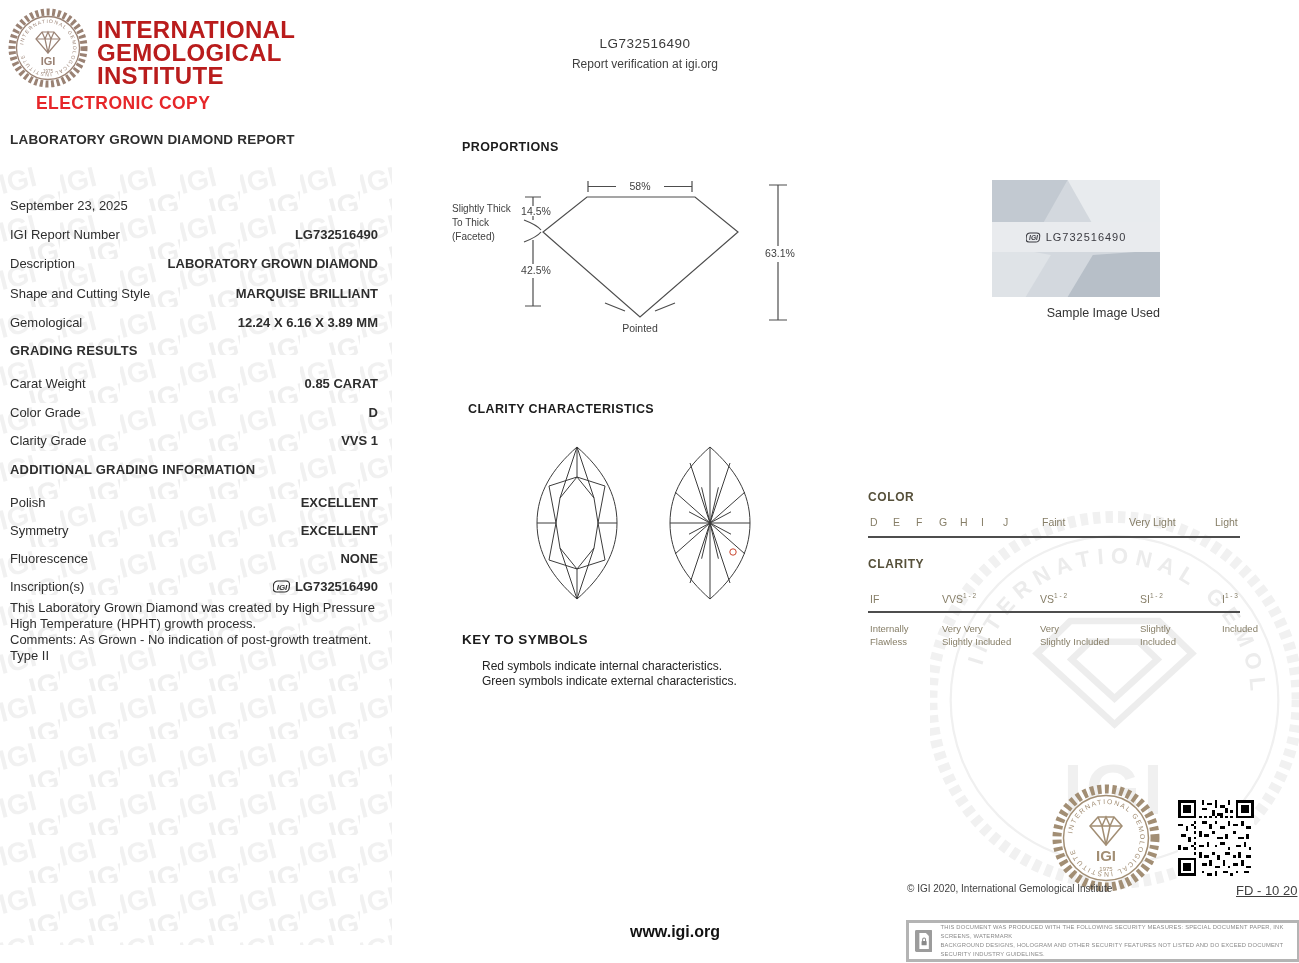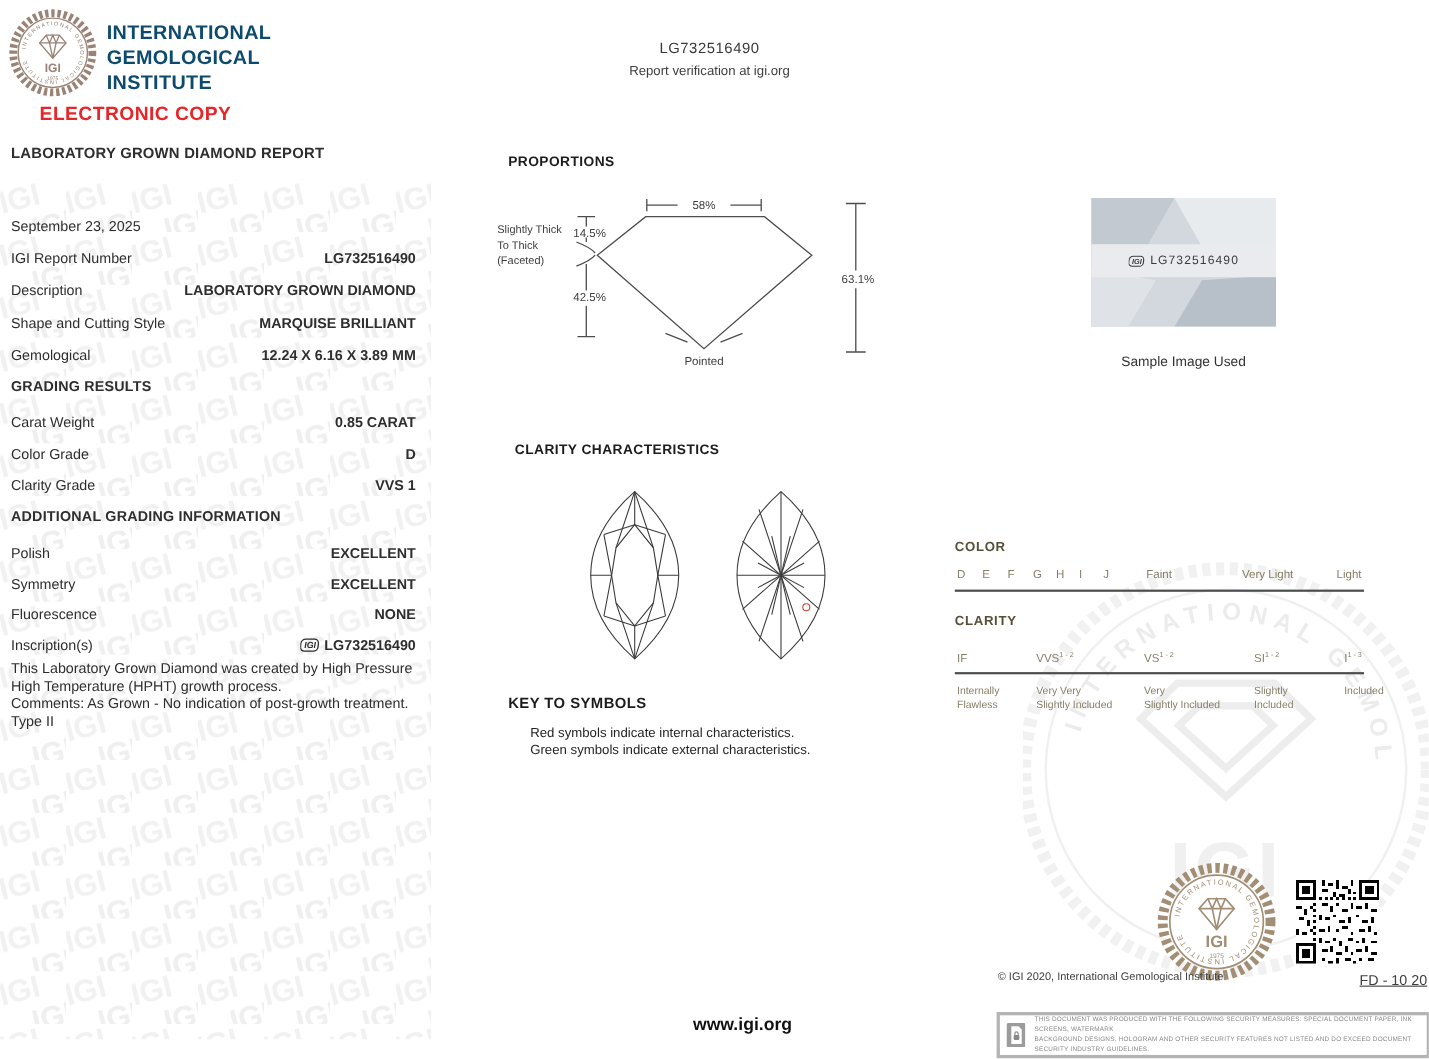--- a/index.html
+++ b/index.html
@@ -1,20 +1,20 @@
 <!DOCTYPE html>
 <html><head>
 <meta charset="utf-8">
 <style>
   html,body{margin:0;padding:0;background:#fff;}
   .page{position:relative;width:1299px;height:963px;background:#fff;overflow:hidden;
         font-family:"Liberation Sans",sans-serif;color:#2e2e2e;}
   .abs{position:absolute;}
   
-  .brand{left:97px;top:18px;font-size:18px;font-weight:bold;line-height:23px;color:#0c4a6e;letter-spacing:.3px;}
+  .brand{left:97px;top:18px;font-size:24px;font-weight:bold;line-height:23px;color:#b91c1c;letter-spacing:.3px;}
   .ecopy{left:36px;top:93px;font-size:17.5px;font-weight:bold;color:#e62629;letter-spacing:.4px;}
   .topcenter{left:440px;top:36px;width:410px;text-align:center;}
   .topnum{font-size:13.5px;color:#3a3a3a;letter-spacing:.5px;}
   .topver{font-size:12px;color:#3f3f3f;margin-top:6px;}
   
   .rtitle{left:10px;top:132px;font-size:13.5px;font-weight:bold;letter-spacing:.2px;}
   .date{left:10px;top:198px;font-size:13px;}
   .row{position:absolute;left:10px;width:368px;height:16px;}
   .lbl{position:absolute;left:0;font-size:13px;color:#2e2e2e;}
   .val{position:absolute;right:0;font-size:13px;font-weight:bold;white-space:nowrap;}
@@ -27,21 +27,21 @@
   
   .sample{left:992px;top:180px;width:168px;height:117px;background:#d3d8de;overflow:hidden;}
   .facet{position:absolute;inset:0;}
   .f1{background:#c2c9d1;clip-path:polygon(0 0,45% 0,30% 38%,0 55%);}
   .f2{background:#e8ebee;clip-path:polygon(45% 0,100% 0,100% 40%,60% 38%);}
   .f3{background:#dfe3e7;clip-path:polygon(0 55%,35% 64%,20% 100%,0 100%);}
   .f4{background:#b7bfc8;clip-path:polygon(60% 64%,100% 60%,100% 100%,45% 100%);}
   .band{position:absolute;left:0;top:42px;width:100%;height:30px;background:#e9ebee;
         display:flex;align-items:center;justify-content:center;gap:5px;}
   .band span{font-size:11px;color:#3a3a40;letter-spacing:1px;}
-  .caption{left:992px;top:306px;width:168px;text-align:center;font-size:12.5px;color:#333;margin-top:16px;}
+  .caption{left:992px;top:306px;width:168px;text-align:right;font-size:12.5px;color:#333;}
   
   .scaletitle{font-size:12px;font-weight:bold;color:#56503a;letter-spacing:.6px;}
   .cg{position:absolute;top:516px;font-size:10.5px;color:#867e67;}
   .cline{position:absolute;background:#4d4d4d;height:2px;}
   .cc{position:absolute;top:592px;font-size:10.5px;color:#867e67;}
   .cc sup{font-size:6.5px;}
   .ccd{position:absolute;top:622px;width:95px;font-size:9.5px;line-height:13px;color:#867e67;}
   
   .copyright{left:907px;top:883px;font-size:10px;color:#3f3f3f;}
   .formcode{left:1236px;top:883px;font-size:13px;color:#3f3f3f;text-decoration:underline;}

